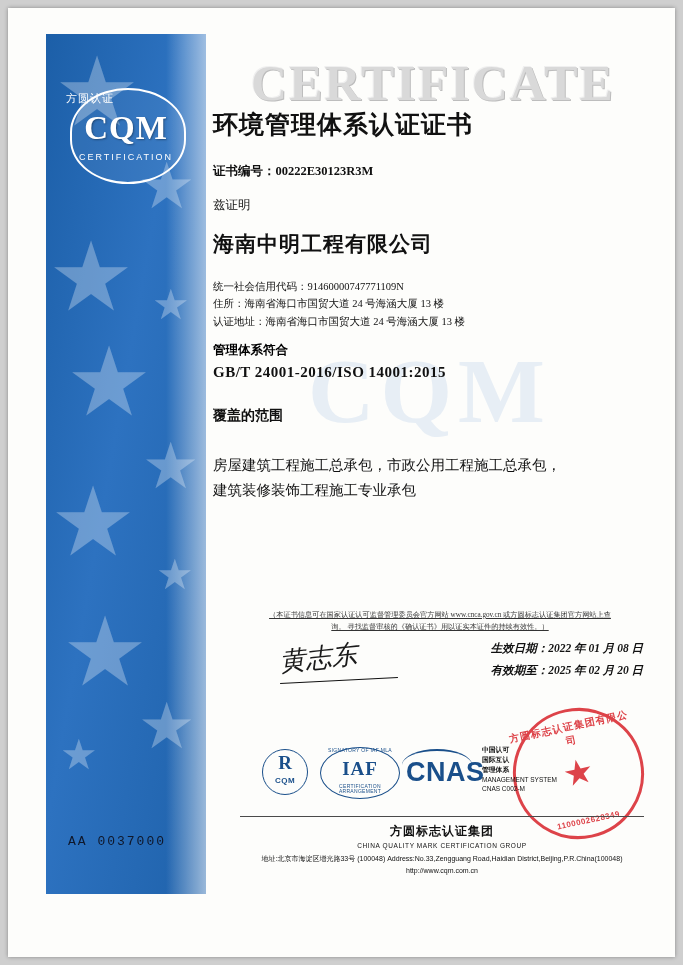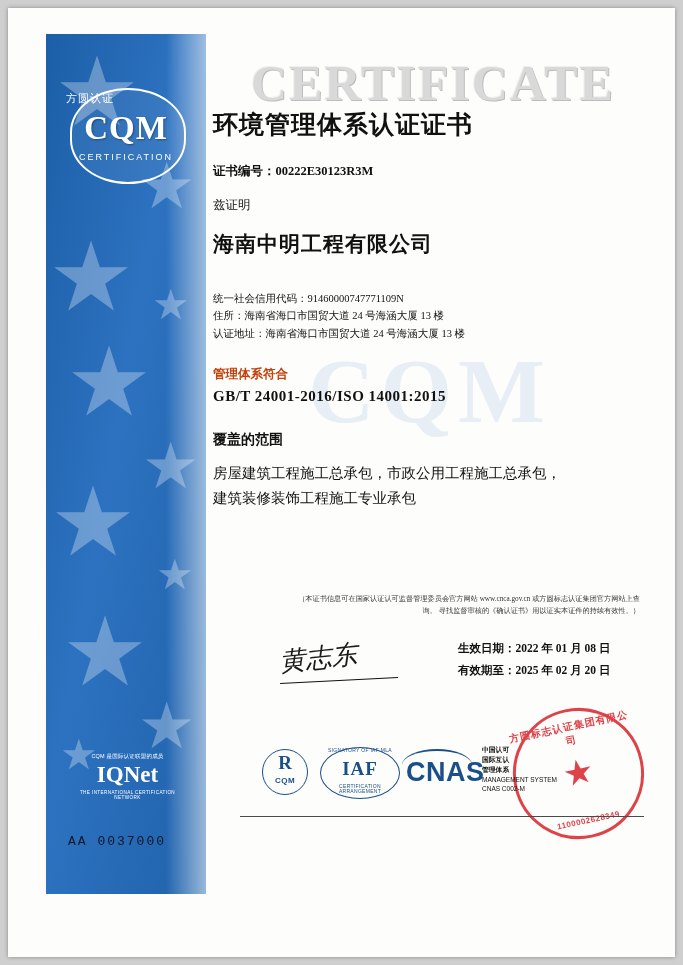--- a/index.html
+++ b/index.html
@@ -86,50 +86,52 @@
   }
   .hereby{
     margin-top:17px;font-size:12.5px;color:#111;
     font-family:Liberation Serif, serif;
   }
   .company{
     margin-top:16px;font-size:21px;font-weight:bold;color:#111;
     font-family:"Liberation Serif", serif;letter-spacing:1px;
   }
   .meta{
-    margin-top:32px;font-size:10.5px;line-height:1.65;color:#111;
+    margin-top:20px;font-size:10.5px;line-height:1.65;color:#111;
     font-family:"Liberation Serif", serif;
   }
   .conform-label{
-    margin-top:24px;font-size:12.5px;font-weight:bold;color:#c2410c;
+    margin-top:12px;font-size:12.5px;font-weight:bold;color:#000000;
     font-family:"Liberation Serif", serif;
   }
   .standard{
     margin-top:5px;font-size:15px;font-weight:bold;color:#111;
     font-family:"Liberation Serif", serif;letter-spacing:.5px;
   }
   .scope-label{
     margin-top:26px;font-size:14px;font-weight:bold;color:#111;
     font-family:"Liberation Serif", serif;
   }
   .scope-text{
-    margin-top:12px;font-size:14.5px;line-height:1.7;color:#111;
+    margin-top:28px;font-size:14.5px;line-height:1.7;color:#111;
     font-family:"Liberation Serif", serif;
   }
   
   .footnote{
-    position:absolute;left:232px;top:586px;width:400px;
-    font-size:7.2px;line-height:1.6;color:#333;text-align:right;
-    font-family:"Liberation Serif", serif;
+    position:absolute;left:232px;top:602px;width:400px;
+    font-size:7.2px;line-height:1.6;color:#333;text-align:center;
+    font-family:"Liberation Serif", serif;
+    text-decoration:underline;
   }
   
   .dates{
-    position:absolute;left:450px;top:630px;width:185px;text-align:left;
+    position:absolute;left:450px;top:630px;width:185px;text-align:right;
     font-size:11.5px;line-height:1.9;color:#111;font-weight:bold;
     font-family:"Liberation Serif", serif;
+    font-style:italic;
   }
   
   .signature{
     position:absolute;left:272px;top:630px;width:130px;height:50px;
     font-size:26px;color:#1a1a1a;
     font-family:"Liberation Serif", serif;
     transform:rotate(-6deg);
     font-style:italic;
   }
   .sig-line{
@@ -308,23 +310,27 @@
     <div class="cnas">CNAS</div>
     <div class="cnas-info">
       <b>中国认可</b><br>
       <b>国际互认</b><br>
       <b>管理体系</b><br>
       <span>MANAGEMENT SYSTEM</span><br>
       <span>CNAS C002-M</span>
     </div>
   </div>
 
-  <div class="iqnet">
-    <div class="iqnet-top">CQM 是国际认证联盟的成员</div>
-    <div class="iqnet-main">IQNet</div>
-    <div class="iqnet-bottom">THE INTERNATIONAL CERTIFICATION NETWORK</div>
-  </div>
 
   <div class="serial">AA 0037000</div>
 
   <div class="bottom-rule"></div>
+  <div class="bottom">
+    <div class="b-cn">方圆标志认证集团</div>
+    <div class="b-en">CHINA QUALITY MARK CERTIFICATION GROUP</div>
+    <div class="b-addr">
+      <span>地址:北京市海淀区增光路33号 (100048)</span>
+      <span>Address:No.33,Zengguang Road,Haidian District,Beijing,P.R.China(100048)</span>
+    </div>
+    <div class="b-url">http://www.cqm.com.cn</div>
+  </div>
 
 </div>
 
 </body></html>

